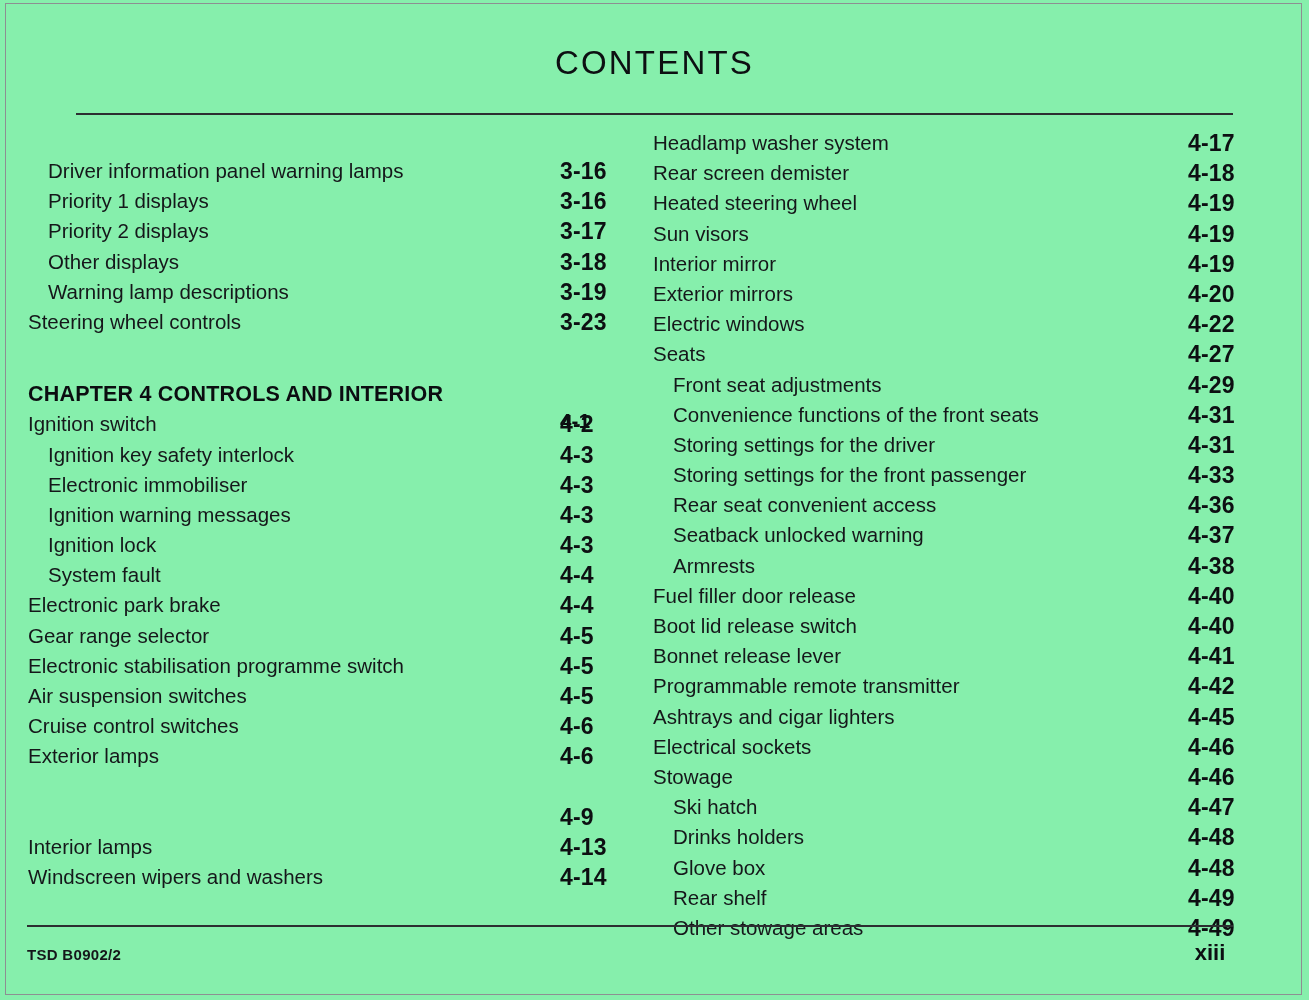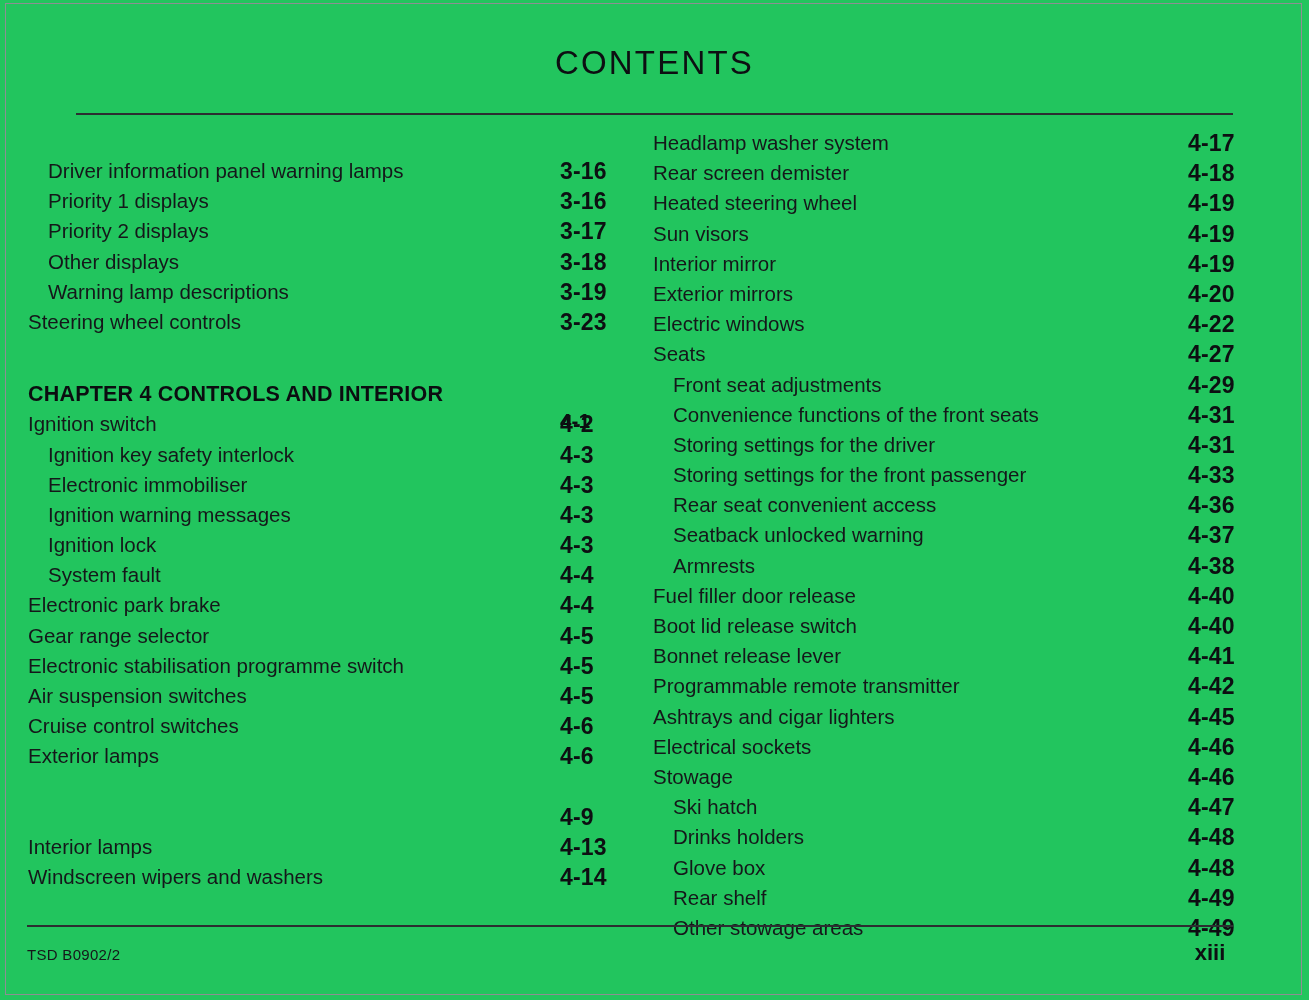--- a/index.html
+++ b/index.html
@@ -8,21 +8,21 @@
     background: #ffffff;
   }
   body {
     font-family: "Liberation Sans", sans-serif;
     color: #15171a;
   }
   .page {
     position: relative;
     width: 1309px;
     height: 1000px;
-    background: #22c55e;
+    background: #86efac;
     box-sizing: border-box;
     overflow: hidden;
   }
   
   .sheet-border {
     position: absolute;
     left: 5px;
     top: 3px;
     width: 1297px;
     height: 992px;
@@ -131,20 +131,21 @@
   }
   .toc-row.wrap .page-num { top: 30.2px; }
 
   .footer-left {
     position: absolute;
     left: 27px;
     top: 946px;
     font-size: 15px;
     letter-spacing: 0.3px;
     color: #15171a;
+    font-weight: bold;
   }
   .footer-right {
     position: absolute;
     left: 1150px;
     top: 940px;
     width: 120px;
     text-align: center;
     font-size: 22px;
     font-weight: bold;
     color: #0d0f12;

